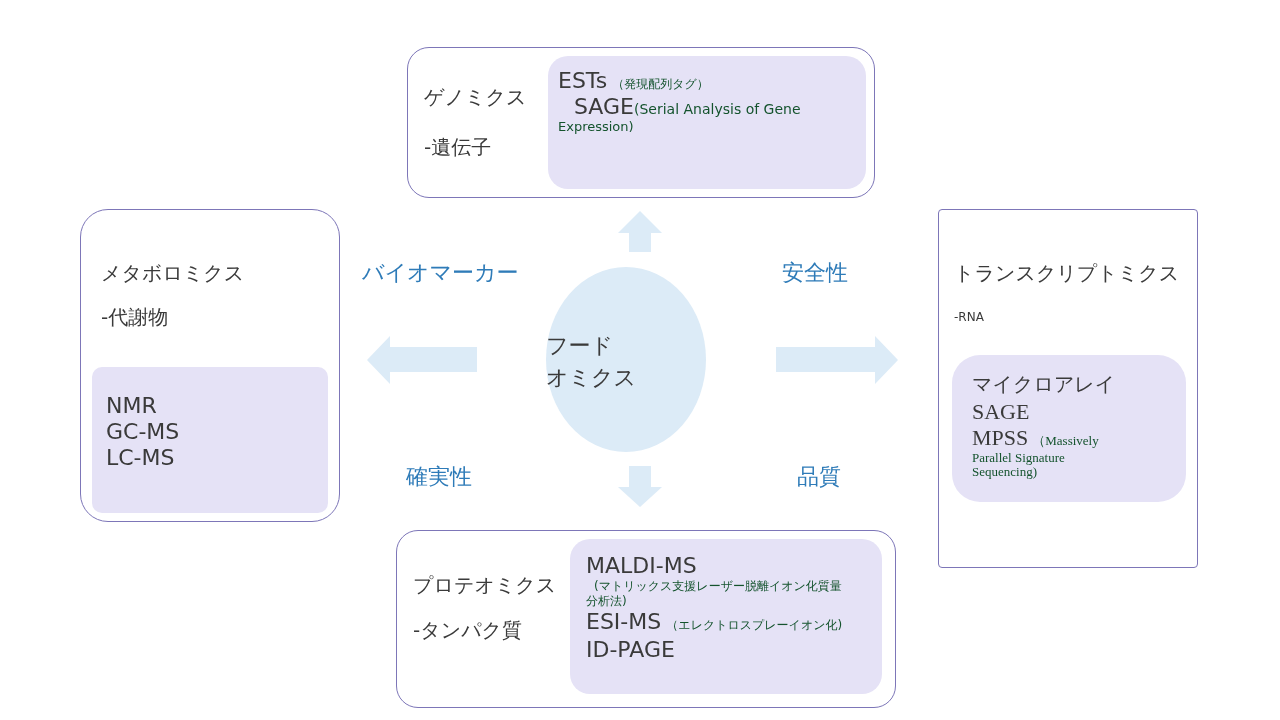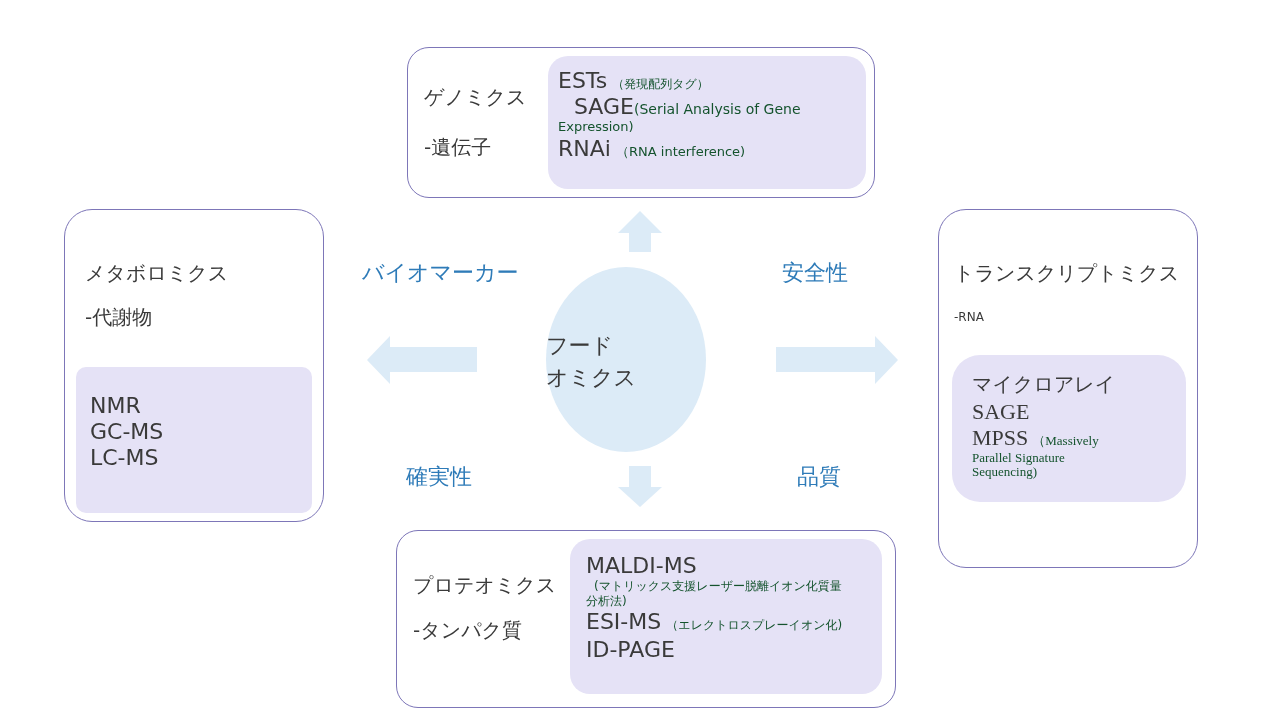--- a/index.html
+++ b/index.html
@@ -57,38 +57,34 @@
   <div class="lbl big" style="left:16px; top:88px; font-size:20px;">-遺伝子</div>
   <div class="inner" style="left:140px; top:8px; width:318px; height:133px; border-radius:20px;">
     <div class="lbl" style="left:10px; top:14px;">
       <span class="big">ESTs</span>
       <span class="sm">（発現配列タグ）</span>
     </div>
     <div class="lbl" style="left:26px; top:40px;">
       <span class="big">SAGE</span><span class="sm" style="font-size:14px;">(Serial Analysis of Gene</span>
     </div>
     <div class="lbl sm" style="left:10px; top:64px; font-size:13px;">Expression)</div>
-    <div class="lbl" style="left:10px; top:82px;">
-      <span class="big">RNAi</span>
-      <span class="sm" style="font-size:13px;">（RNA interference)</span>
-    </div>
   </div>
 </div>
 
-<div class="box" style="left:64px; top:209px; width:260px; height:313px; border-radius:28px;">
+<div class="box" style="left:80px; top:209px; width:260px; height:313px; border-radius:28px;">
   <div class="lbl big" style="left:20px; top:52px; font-size:20px;">メタボロミクス</div>
   <div class="lbl big" style="left:20px; top:96px; font-size:20px;">-代謝物</div>
   <div class="inner" style="left:11px; top:157px; width:236px; height:146px; border-radius:10px;padding-left:24px;">
     <div class="lbl big" style="left:14px; top:28px;">NMR</div>
     <div class="lbl big" style="left:14px; top:54px;">GC-MS</div>
     <div class="lbl big" style="left:14px; top:80px;">LC-MS</div>
   </div>
 </div>
 
-<div class="box" style="left:938px; top:209px; width:260px; height:359px; border-radius:28px;text-align:right;">
+<div class="box" style="left:938px; top:209px; width:260px; height:359px; border-radius:4px;text-align:right;">
   <div class="lbl big" style="left:15px; top:52px; font-size:20px;">トランスクリプトミクス</div>
   <div class="lbl big" style="left:15px; top:96px; font-size:12px;">-RNA</div>
   <div class="inner" style="left:13px; top:145px; width:234px; height:147px; border-radius:28px;font-family:Liberation Serif, serif;">
     <div class="lbl big" style="left:20px; top:18px; font-size:20px;">マイクロアレイ</div>
     <div class="lbl big" style="left:20px; top:46px;">SAGE</div>
     <div class="lbl" style="left:20px; top:72px;">
       <span class="big">MPSS</span>
       <span class="sm" style="font-size:13px;">（Massively</span>
     </div>
     <div class="lbl sm" style="left:20px; top:96px; font-size:13px;">Parallel Signature</div>

